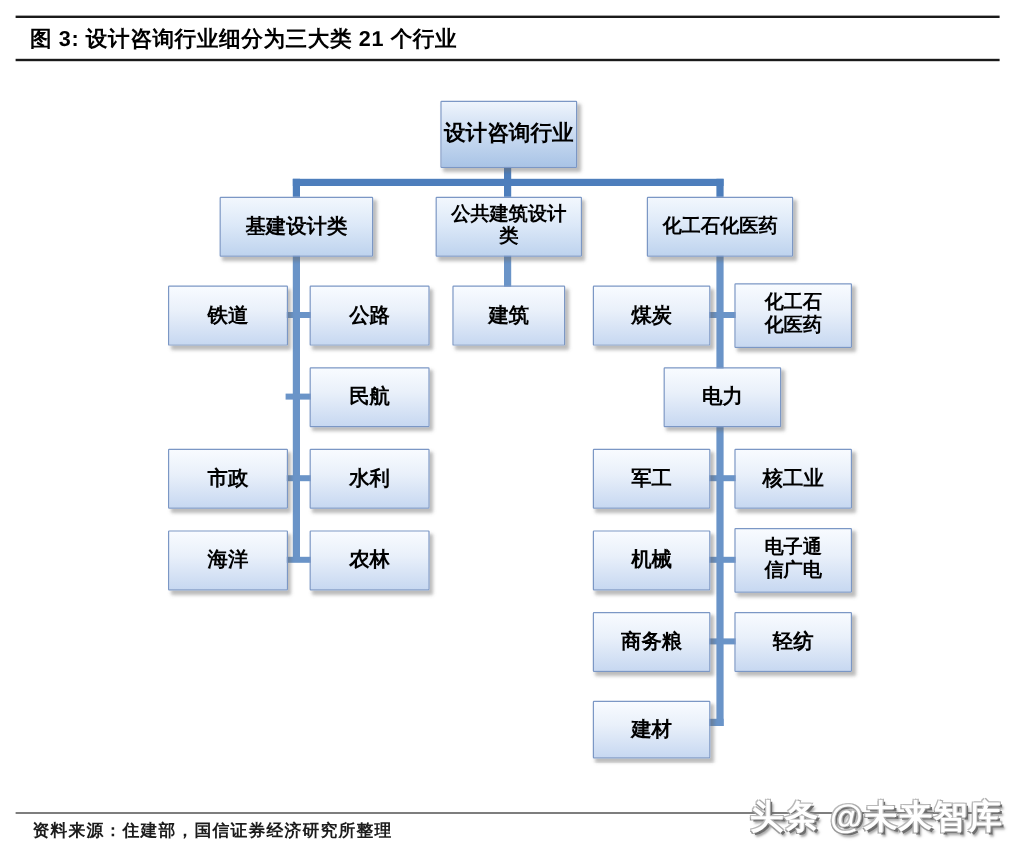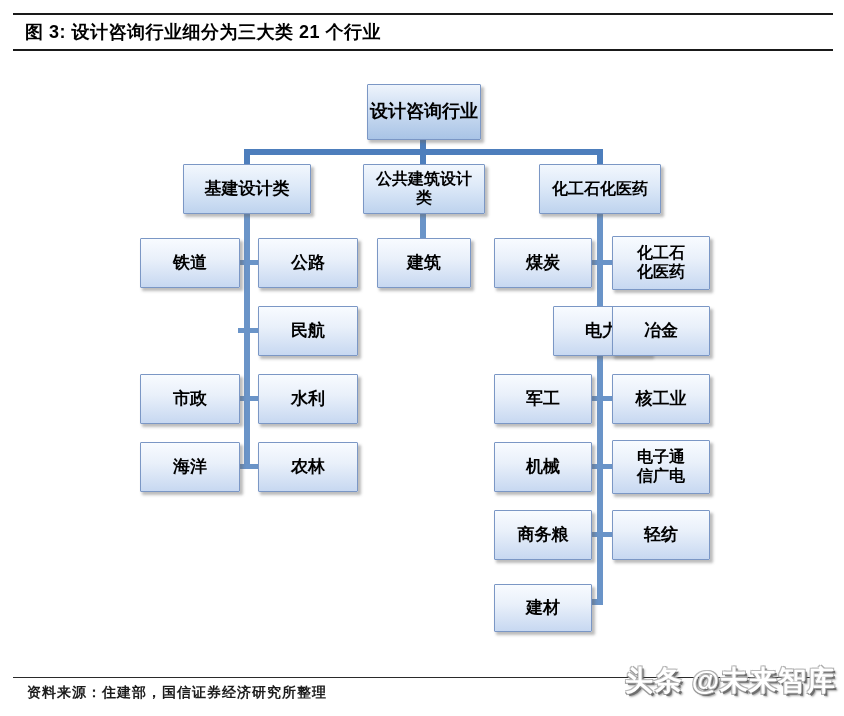--- a/index.html
+++ b/index.html
@@ -116,21 +116,20 @@
   <div class="node" style="left:140px; top:374px; width:100px; height:50px;">市政</div>
   <div class="node" style="left:258px; top:374px; width:100px; height:50px;">水利</div>
   <div class="node" style="left:140px; top:442px; width:100px; height:50px;">海洋</div>
   <div class="node" style="left:258px; top:442px; width:100px; height:50px;">农林</div>
 
   <div class="node" style="left:377px; top:238px; width:94px; height:50px;">建筑</div>
 
   <div class="node" style="left:494px; top:238px; width:98px; height:50px;">煤炭</div>
   <div class="node node--wrap5" style="left:612px; top:236px; width:98px; height:54px;">化工石化医药</div>
   <div class="node" style="left:521px; top:306px; width:98px; height:50px;margin-left:32px;">电力</div>
-  <div class="node" style="left:612px; top:306px; width:98px; height:50px;">冶金</div>
   <div class="node" style="left:494px; top:374px; width:98px; height:50px;">军工</div>
   <div class="node" style="left:612px; top:374px; width:98px; height:50px;">核工业</div>
   <div class="node" style="left:494px; top:442px; width:98px; height:50px;">机械</div>
   <div class="node node--wrap5" style="left:612px; top:440px; width:98px; height:54px;">电子通信广电</div>
   <div class="node" style="left:494px; top:510px; width:98px; height:50px;">商务粮</div>
   <div class="node" style="left:612px; top:510px; width:98px; height:50px;">轻纺</div>
   <div class="node" style="left:494px; top:584px; width:98px; height:48px;">建材</div>
 
   <div class="rule" style="left:13px; top:677px; width:820px; height:1px; background:#2a2a2a;"></div>
   <div class="footer-src">资料来源：住建部，国信证券经济研究所整理</div>

